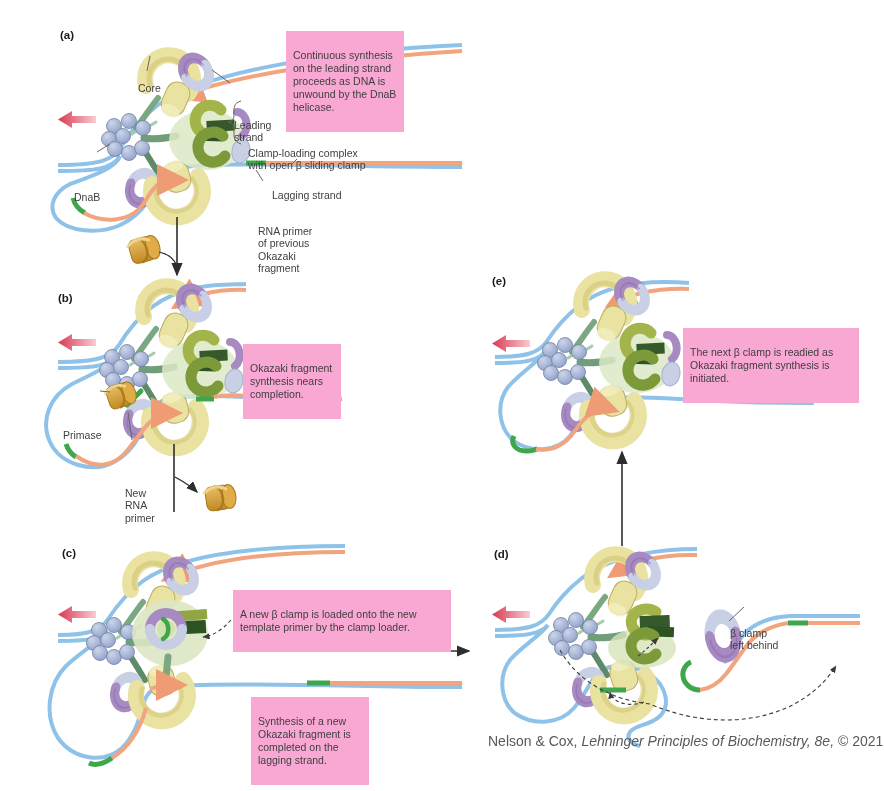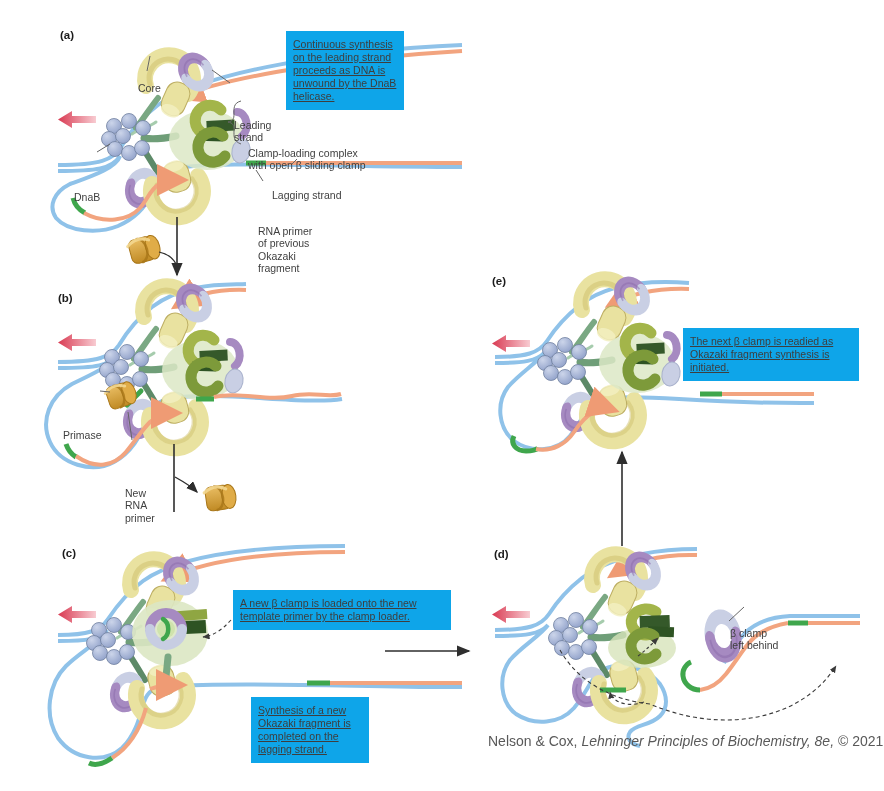--- a/index.html
+++ b/index.html
@@ -1,22 +1,22 @@
 <!DOCTYPE html>
 <html><head>
 <meta charset="utf-8">
 <style>
   html,body{margin:0;padding:0;background:#ffffff;}
   #stage{position:relative;width:884px;height:791px;background:#fff;overflow:hidden;
          font-family:"Liberation Sans", sans-serif;color:#3f3f3f;}
   #art{position:absolute;left:0;top:0;}
   .lbl{position:absolute;font-size:10.5px;line-height:1.18;color:#3f3f3f;white-space:pre-line;margin-top:44px;}
   .letter{position:absolute;font-size:11.5px;font-weight:bold;color:#1c1c1c;}
-  .callout{position:absolute;background:#0ea5e9;color:#3e3e3e;font-size:10.5px;
-           line-height:1.24;padding:7px 7px;text-decoration:underline;}
+  .callout{position:absolute;background:#f9a8d4;color:#3e3e3e;font-size:10.5px;
+           line-height:1.24;padding:18px 7px;}
   .credit{position:absolute;font-size:14px;color:#595959;white-space:nowrap;}
   .credit i{font-style:italic;}
 </style>
 </head>
 <body>
 
 <div id="stage">
 
 <svg id="art" width="884" height="791" viewBox="0 0 884 791">
   <defs>
@@ -263,20 +263,21 @@
 <div class="lbl" style="left:74px;top:147px">DnaB</div>
 <div class="lbl" style="left:272px;top:145px">Lagging strand</div>
 <div class="lbl" style="left:258px;top:181px">RNA primer
 of previous
 Okazaki
 fragment</div>
 
 <div class="lbl" style="left:84px;top:243px"></div>
 
 <div class="letter" style="left:58px;top:292px">(b)</div>
+<div class="callout" style="left:243px;top:344px;width:84px">Okazaki fragment synthesis nears completion.</div>
 <div class="lbl" style="left:63px;top:385px">Primase</div>
 <div class="lbl" style="left:125px;top:443px">New
 RNA
 primer</div>
 
 <div class="letter" style="left:62px;top:547px">(c)</div>
 <div class="callout" style="left:233px;top:590px;width:204px">A new β clamp is loaded onto the new template primer by the clamp loader.</div>
 <div class="callout" style="left:251px;top:697px;width:104px">Synthesis of a new Okazaki fragment is completed on the lagging strand.</div>
 
 <div class="letter" style="left:494px;top:548px">(d)</div>

